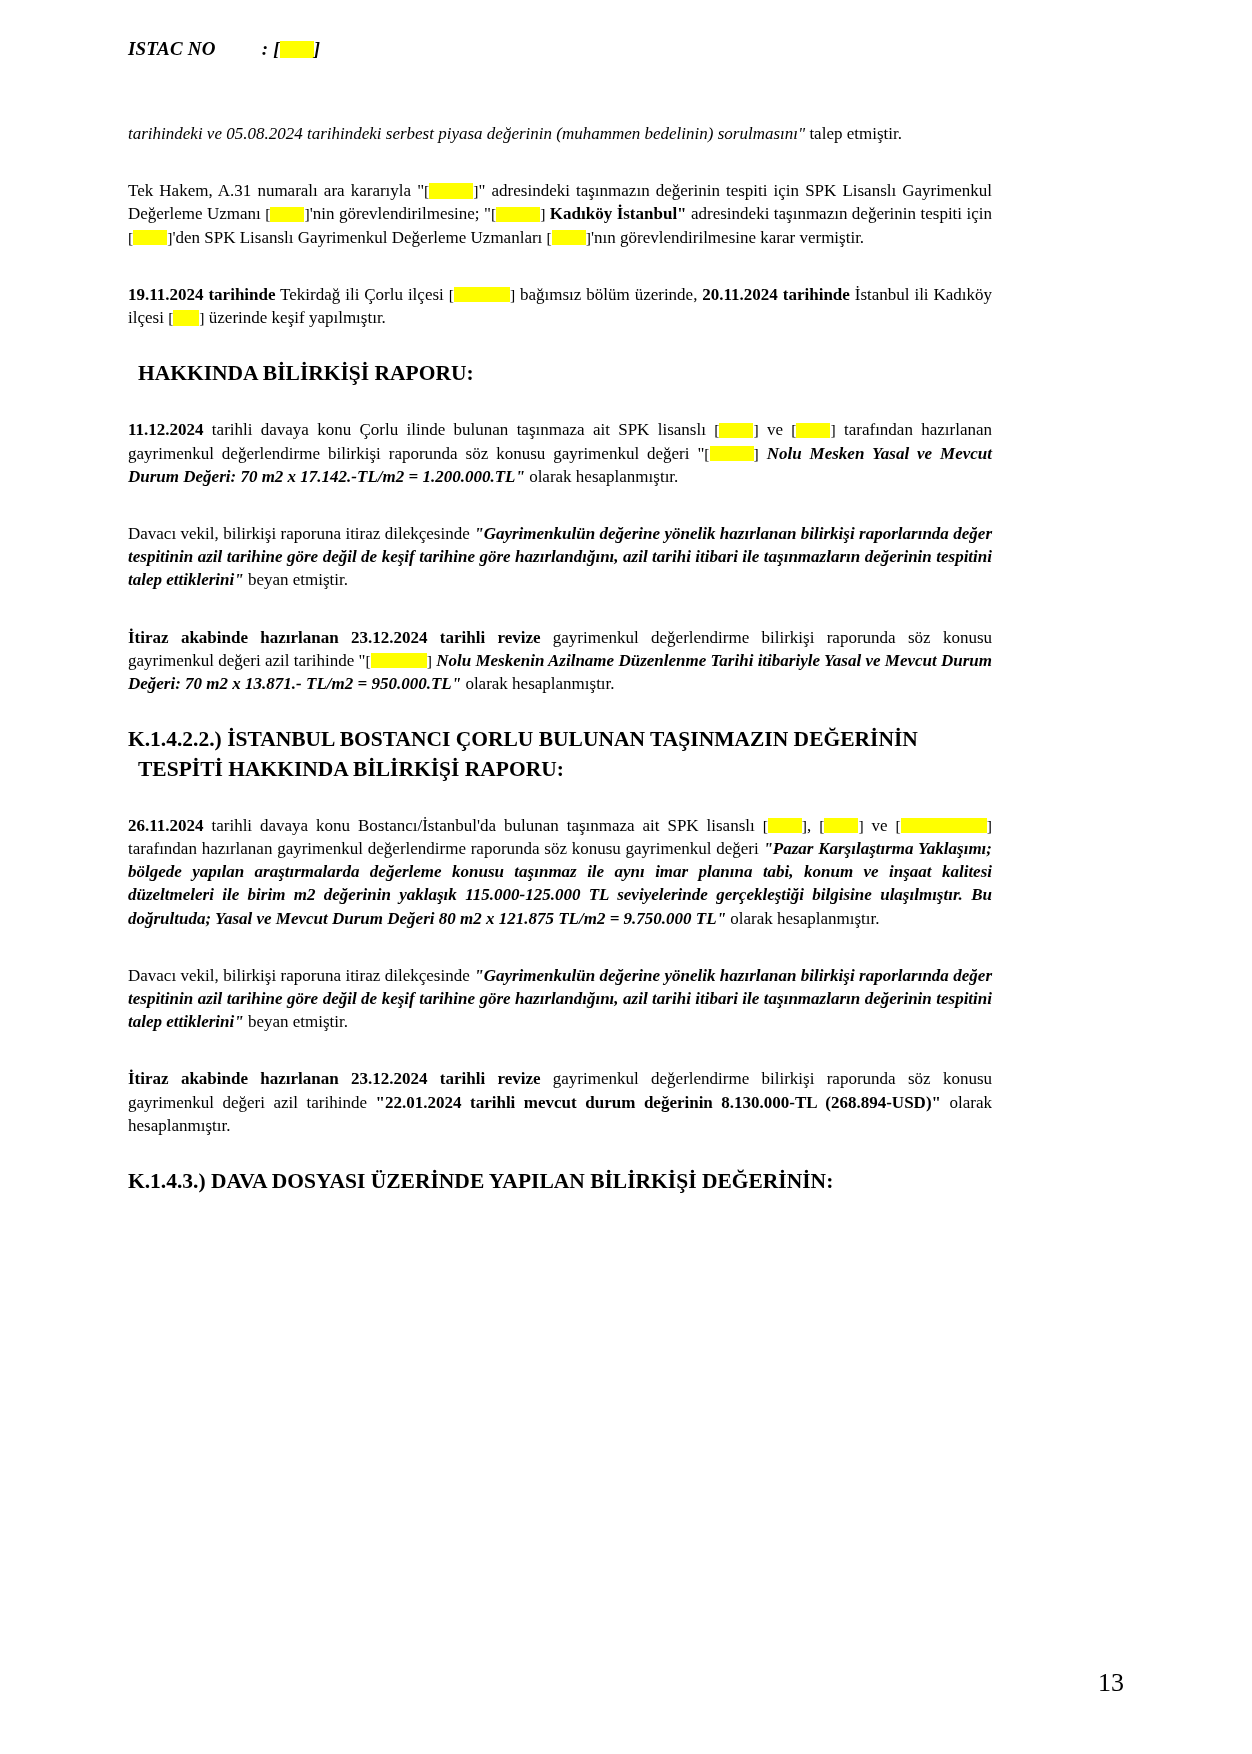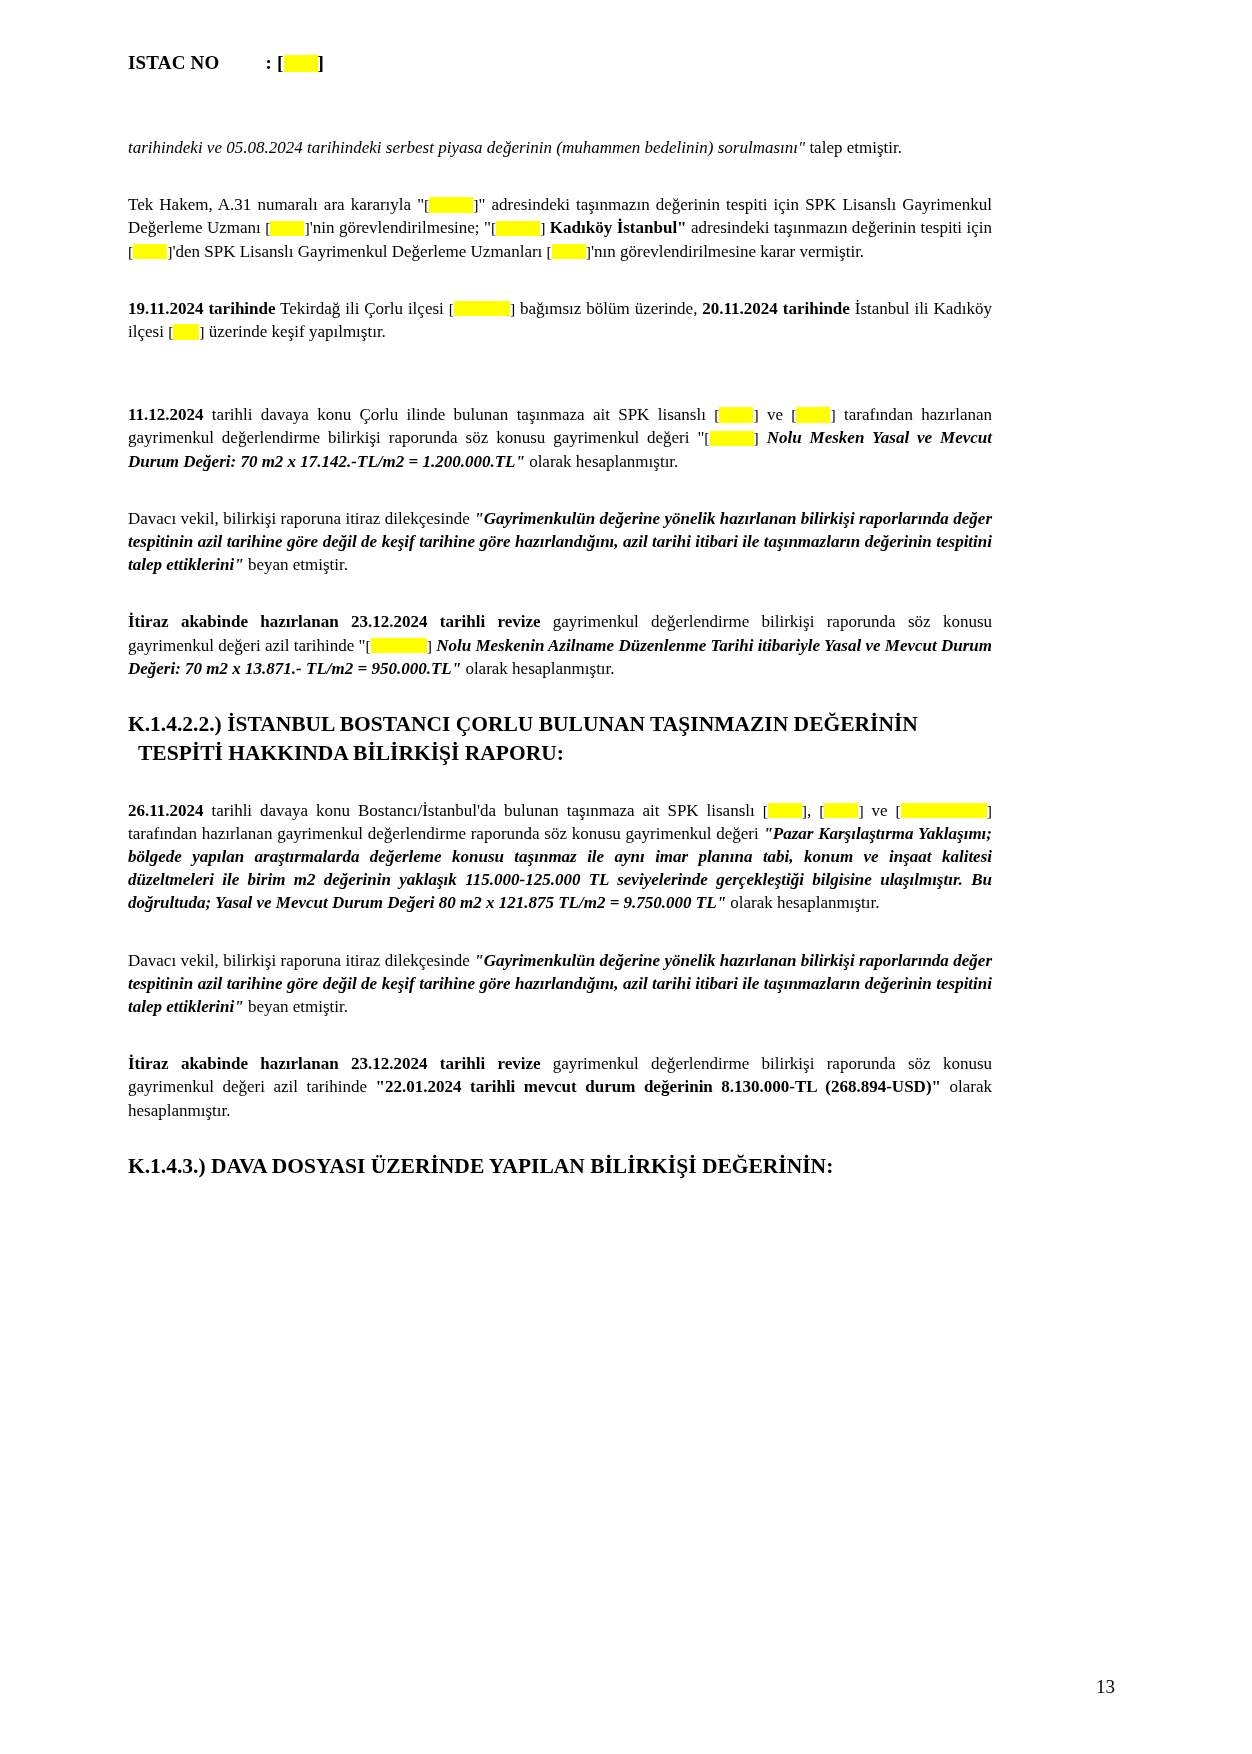--- a/index.html
+++ b/index.html
@@ -20,25 +20,26 @@
   }
   .content {
     position: absolute;
     left: 128px;
     top: 0;
     width: 864px;
   }
 
   
   .doc-header {
-    padding-top: 52px;
+    padding-top: 38px;
     font-size: 19px;
     font-weight: bold;
     letter-spacing: 0.2px;
     white-space: nowrap;
+    font-style: italic;
   }
   .doc-header .hdr-label { display: inline-block; }
   .doc-header .hdr-sep  { display: inline-block; margin-left: 46px; }
 
   
   .para {
     font-size: 17px;
     line-height: 1.365;
     text-align: justify;
     text-justify: inter-word;
@@ -81,23 +82,23 @@
   }
   .redact.w1 .fill { width: 26px; }
   .redact.w2 .fill { width: 34px; }
   .redact.w3 .fill { width: 44px; }
   .redact.w4 .fill { width: 56px; }
   .redact.w6 .fill { width: 86px; }
 
   
   .page-number {
     position: absolute;
-    right: 137px;
+    right: 128px;
     bottom: 56px;
-    font-size: 19px;
+    font-size: 26px;
     text-align: right;
   }
 </style>
 </head>
 <body>
 
 <div class="page">
   <div class="content">
 
     <div class="doc-header">
@@ -111,21 +112,21 @@
     <div class="gap-lg"></div>
 
     <p class="para"><span>Tek Hakem, A.31 numaralı ara kararıyla "</span><span class="redact w3"><span class="brk">[</span><span class="fill"></span><span class="brk">]</span></span><span>" adresindeki taşınmazın değerinin tespiti için SPK Lisanslı Gayrimenkul Değerleme Uzmanı </span><span class="redact w2"><span class="brk">[</span><span class="fill"></span><span class="brk">]</span></span><span>'nin görevlendirilmesine; "</span><span class="redact w3"><span class="brk">[</span><span class="fill"></span><span class="brk">]</span></span><b> Kadıköy İstanbul"</b><span> adresindeki taşınmazın değerinin tespiti için </span><span class="redact w2"><span class="brk">[</span><span class="fill"></span><span class="brk">]</span></span><span>'den SPK Lisanslı Gayrimenkul Değerleme Uzmanları </span><span class="redact w2"><span class="brk">[</span><span class="fill"></span><span class="brk">]</span></span><span>'nın görevlendirilmesine karar vermiştir.</span></p>
 
     <div class="gap-lg"></div>
 
     <p class="para"><b>19.11.2024 tarihinde</b><span> Tekirdağ ili Çorlu ilçesi </span><span class="redact w4"><span class="brk">[</span><span class="fill"></span><span class="brk">]</span></span><span> bağımsız bölüm üzerinde, </span><b>20.11.2024 tarihinde</b><span> İstanbul ili Kadıköy ilçesi </span><span class="redact w1"><span class="brk">[</span><span class="fill"></span><span class="brk">]</span></span><span> üzerinde keşif yapılmıştır.</span></p>
 
     <div class="gap-md"></div>
 
-    <p class="heading"></p>
+    <p class="heading"><span class="cont">HAKKINDA BİLİRKİŞİ RAPORU:</span></p>
 
     <div class="gap-md"></div>
 
     <p class="para"><b>11.12.2024</b><span> tarihli davaya konu Çorlu ilinde bulunan taşınmaza ait SPK lisanslı </span><span class="redact w2"><span class="brk">[</span><span class="fill"></span><span class="brk">]</span></span><span> ve </span><span class="redact w2"><span class="brk">[</span><span class="fill"></span><span class="brk">]</span></span><span> tarafından hazırlanan gayrimenkul değerlendirme bilirkişi raporunda söz konusu gayrimenkul değeri "</span><span class="redact w3"><span class="brk">[</span><span class="fill"></span><span class="brk">]</span></span><span class="bi"> Nolu Mesken Yasal ve Mevcut Durum Değeri: 70 m2 x 17.142.-TL/m2 = 1.200.000.TL"</span><span> olarak hesaplanmıştır.</span></p>
 
     <div class="gap-lg"></div>
 
     <p class="para"><span>Davacı vekil, bilirkişi raporuna itiraz dilekçesinde </span><span class="bi">"Gayrimenkulün değerine yönelik hazırlanan bilirkişi raporlarında değer tespitinin azil tarihine göre değil de keşif tarihine göre hazırlandığını, azil tarihi itibari ile taşınmazların değerinin tespitini talep ettiklerini"</span><span> beyan etmiştir.</span></p>
 
     <div class="gap-lg"></div>

